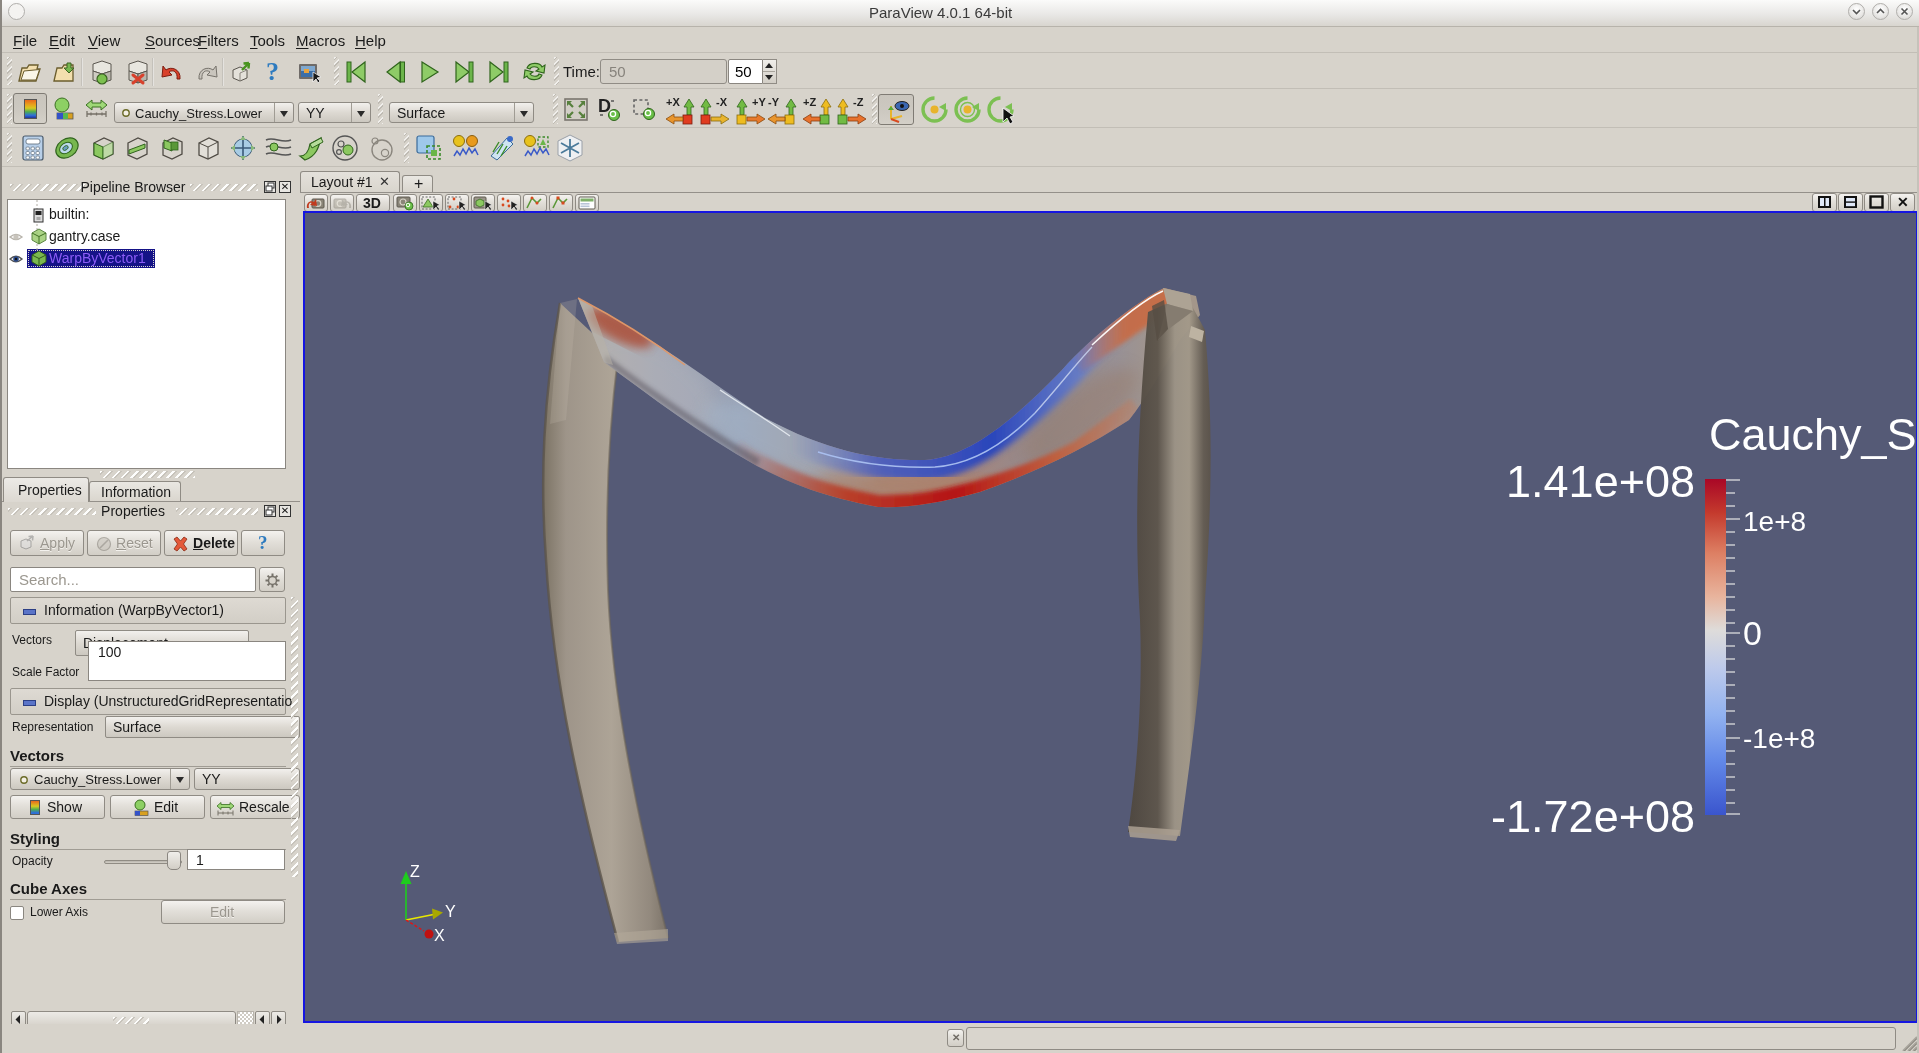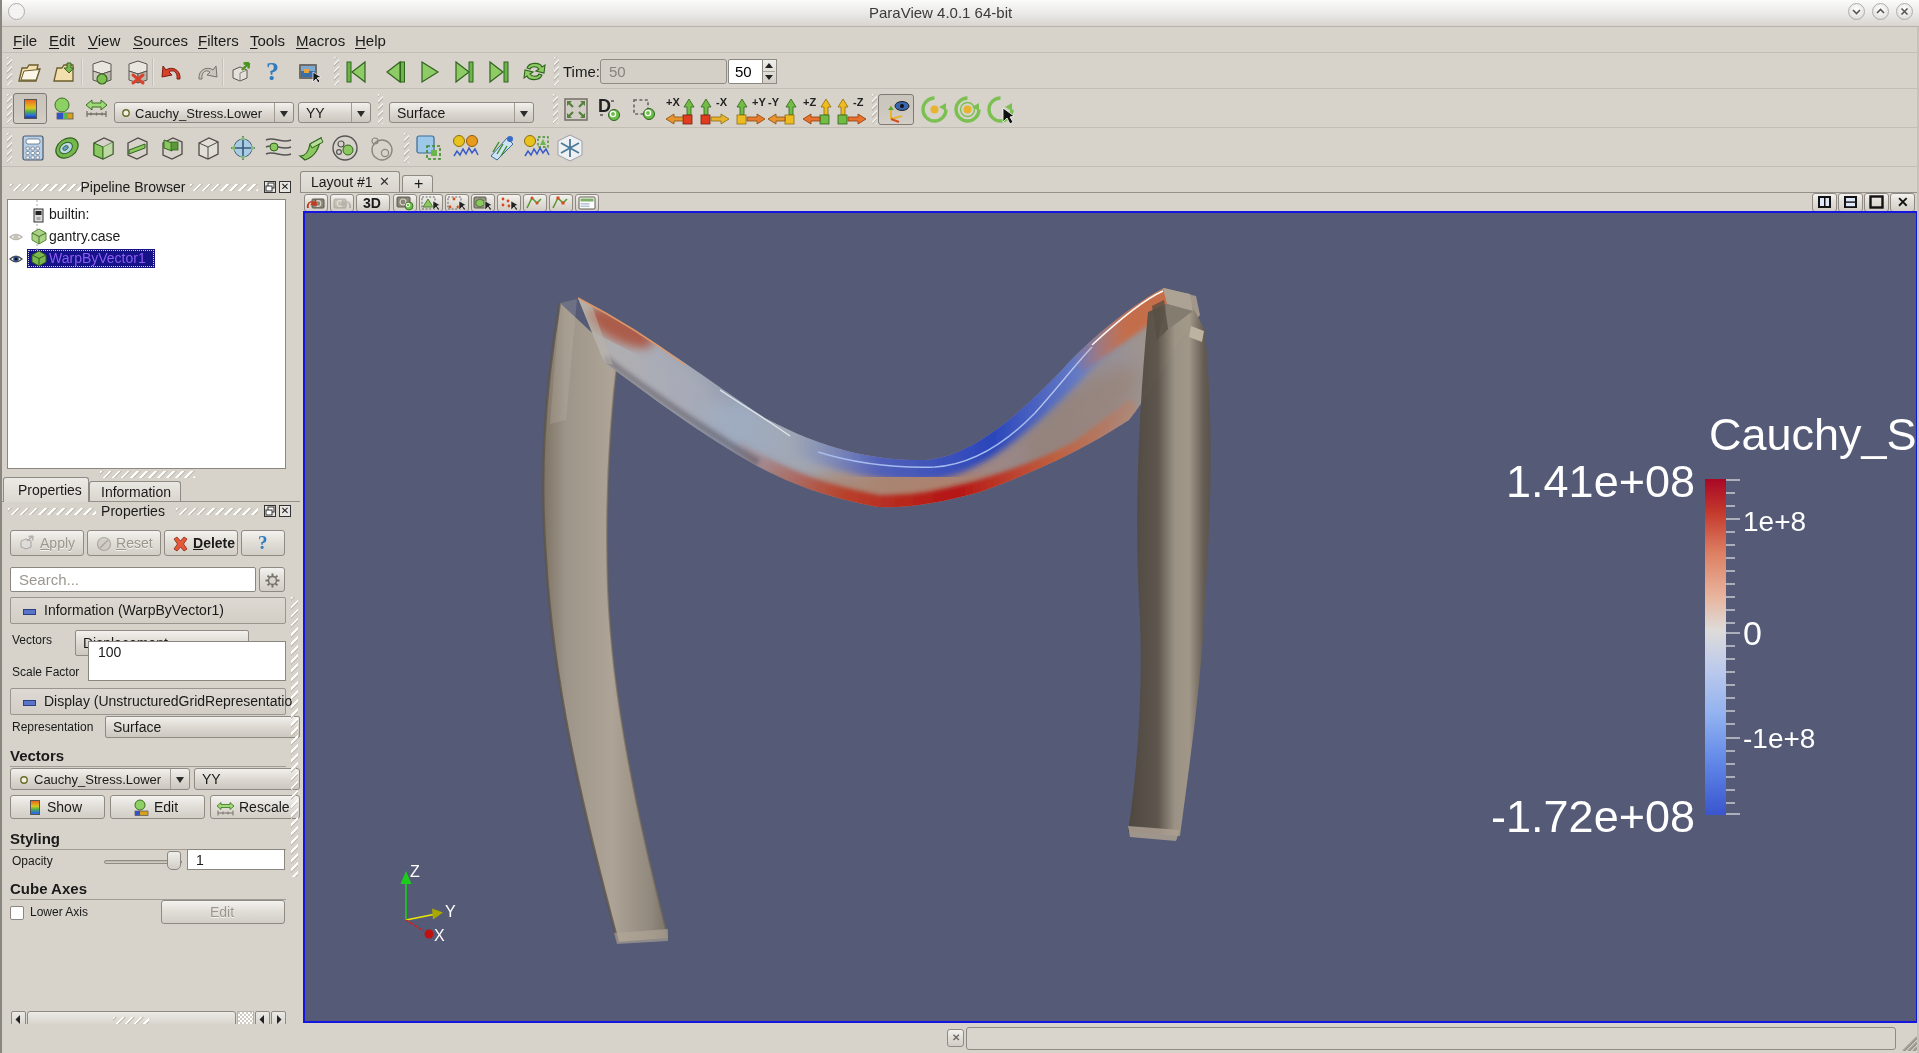--- a/index.html
+++ b/index.html
@@ -75,21 +75,21 @@
         <path d="M4 9 L7.5 5.5 L11 9" fill="none" stroke="#555" stroke-width="1.6"></path>
       </svg></div>
   <div class="wbtn" style="left:1896px;"><svg width="15" height="15" viewBox="0 0 15 15">
         <path d="M4.5 4.5 L10.5 10.5 M10.5 4.5 L4.5 10.5" fill="none" stroke="#555" stroke-width="1.6"></path>
       </svg></div>
 </div>
 <div id="menubar" class="abs">
   <span style="left:13px"><u>F</u>ile</span>
   <span style="left:49px"><u>E</u>dit</span>
   <span style="left:88px"><u>V</u>iew</span>
-  <span style="left:133px"><u>S</u>ources</span>
+  <span style="left:145px"><u>S</u>ources</span>
   <span style="left:198px"><u>F</u>ilters</span>
   <span style="left:250px"><u>T</u>ools</span>
   <span style="left:296px"><u>M</u>acros</span>
   <span style="left:355px"><u>H</u>elp</span>
 </div>
 <div id="tb1" class="tbar abs">
   <div class="grip" style="left:7px; top:4px; height:28px;"></div>
 
   <svg class="ticon" style="left:17px; top:7px;" width="25" height="25" viewBox="0 0 25 25">
     <path d="M2 21 L5 8 L10 8 L12 5 L21 5 L20 9 L23 9 L19 21 Z" fill="#f3dfae" stroke="#6b5d2e" stroke-width="1.3"></path>

